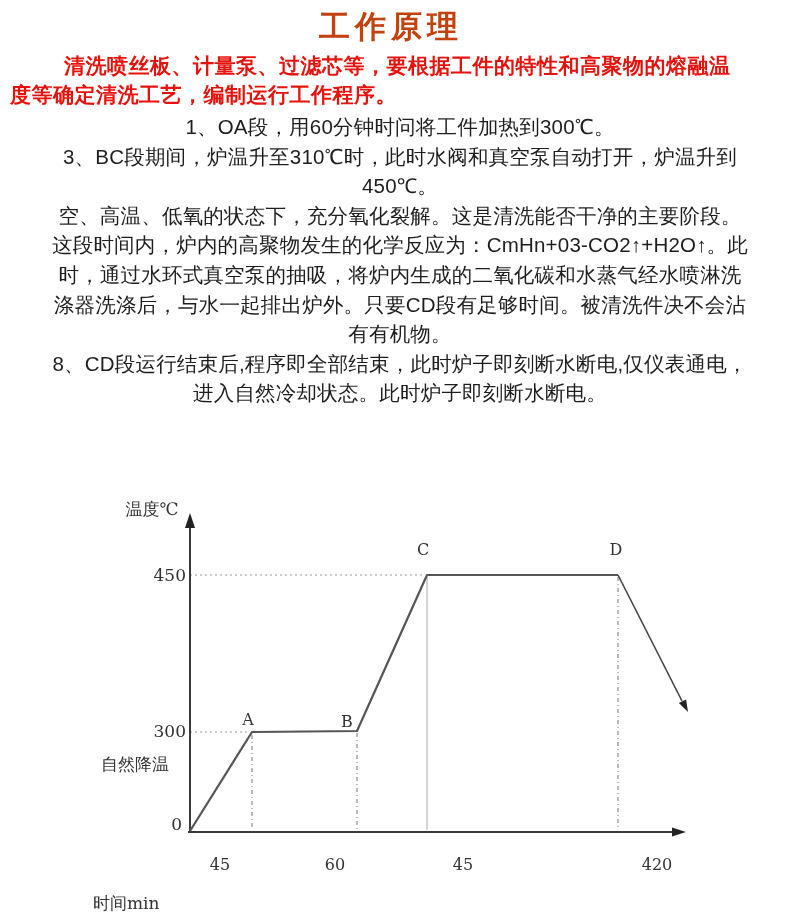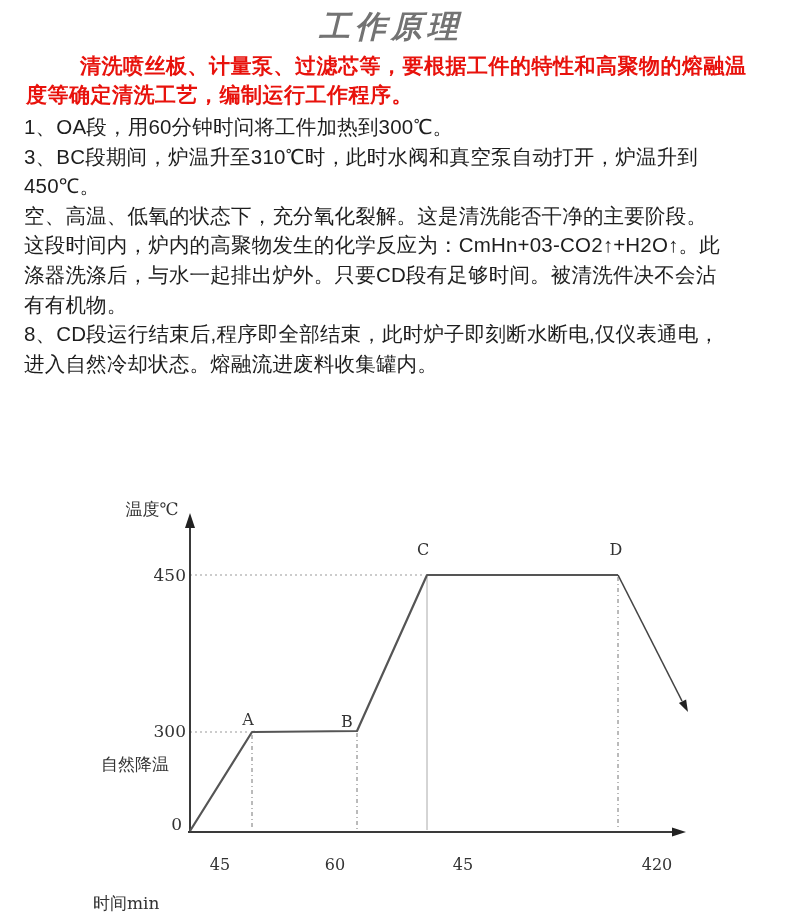--- a/index.html
+++ b/index.html
@@ -4,30 +4,29 @@
 <style>
   html,body{margin:0;padding:0;}
   body{
     width:790px;height:920px;background:#ffffff;overflow:hidden;
     font-family:"Liberation Sans", sans-serif;
   }
   .page{position:relative;width:790px;height:920px;background:#fff;}
   .title{
     margin:6px 8px 3px 0;text-align:center;
     font-size:31px;font-weight:bold;letter-spacing:5px;
-    color:#737373;
-    font-style:italic;
+    color:#c2410c;
   }
-  .intro{padding:0 26px;}
+  .intro{padding:0 10px;}
   .red-line{
     color:#e8120c;font-weight:bold;font-size:21px;line-height:29px;
     white-space:nowrap;letter-spacing:0.5px;
   }
   .indent{padding-left:54px;}
-  .body-text{padding:3px 14px 0 24px;color:#1e1e1e;}
+  .body-text{padding:3px 14px 0 24px;color:#1e1e1e;text-align:center;}
   .b-line{
     font-size:20.5px;line-height:29.6px;white-space:nowrap;letter-spacing:0.2px;
   }
   .chart{position:absolute;left:0;top:493px;}
   .chart text{font-family:"DejaVu Serif", serif;fill:#333;}
   .cjk{font-size:17px;}
   .tick{font-size:17px;}
   .pt{font-size:16px;}
 </style>
 </head>
@@ -41,24 +40,25 @@
     <div class="red-line indent">清洗喷丝板、计量泵、过滤芯等，要根据工件的特性和高聚物的熔融温</div>
     <div class="red-line">度等确定清洗工艺，编制运行工作程序。</div>
   </div>
 
   <div class="body-text">
     <div class="b-line">1、OA段，用60分钟时问将工件加热到300℃。</div>
     <div class="b-line">3、BC段期间，炉温升至310℃时，此时水阀和真空泵自动打开，炉温升到</div>
     <div class="b-line">450℃。</div>
     <div class="b-line">空、高温、低氧的状态下，充分氧化裂解。这是清洗能否干净的主要阶段。</div>
     <div class="b-line">这段时间内，炉内的高聚物发生的化学反应为：CmHn+03-CO2↑+H2O↑。此</div>
+    <div class="b-line">时，通过水环式真空泵的抽吸，将炉内生成的二氧化碳和水蒸气经水喷淋洗</div>
     <div class="b-line">涤器洗涤后，与水一起排出炉外。只要CD段有足够时间。被清洗件决不会沾</div>
     <div class="b-line">有有机物。</div>
     <div class="b-line">8、CD段运行结束后,程序即全部结束，此时炉子即刻断水断电,仅仪表通电，</div>
-    <div class="b-line">进入自然冷却状态。熔融流进废料收集罐内。</div>
+    <div class="b-line">进入自然冷却状态。此时炉子即刻断水断电。</div>
   </div>
 
   <svg class="chart" width="790" height="427" viewBox="0 0 790 427">
 
     <path d="M190 76 L424 76" stroke="#999" stroke-width="1" stroke-dasharray="2,3" fill="none"></path>
     <path d="M190 233 L250 233" stroke="#999" stroke-width="1" stroke-dasharray="2,3" fill="none"></path>
     <path d="M252 236 L252 331" stroke="#777" stroke-width="1" stroke-dasharray="4,3,1,3" fill="none"></path>
     <path d="M357 234 L357 331" stroke="#777" stroke-width="1" stroke-dasharray="4,3,1,3" fill="none"></path>
     <path d="M427 78 L427 331" stroke="#aaa" stroke-width="1" fill="none"></path>
     <path d="M618 78 L618 331" stroke="#777" stroke-width="1" stroke-dasharray="4,3,1,3" fill="none"></path>

